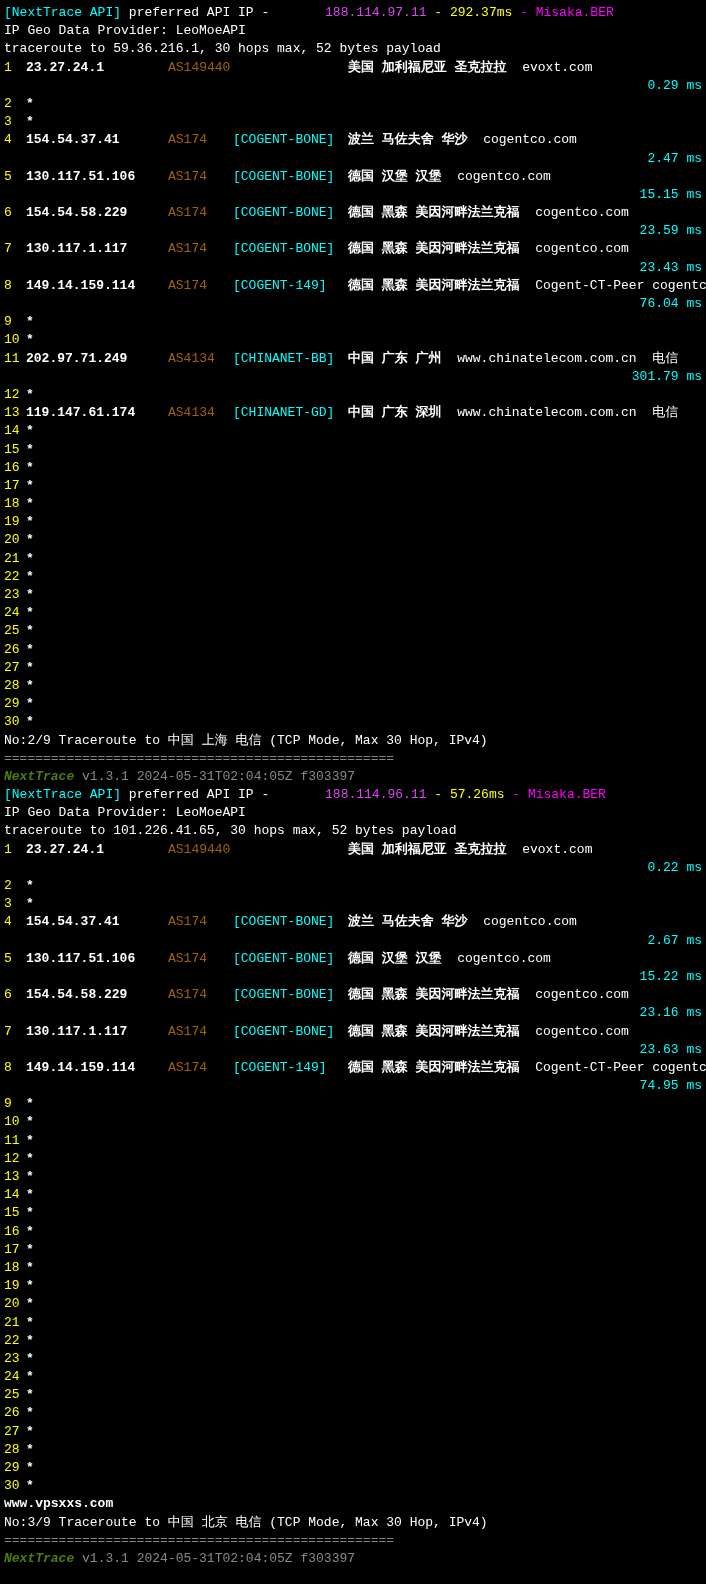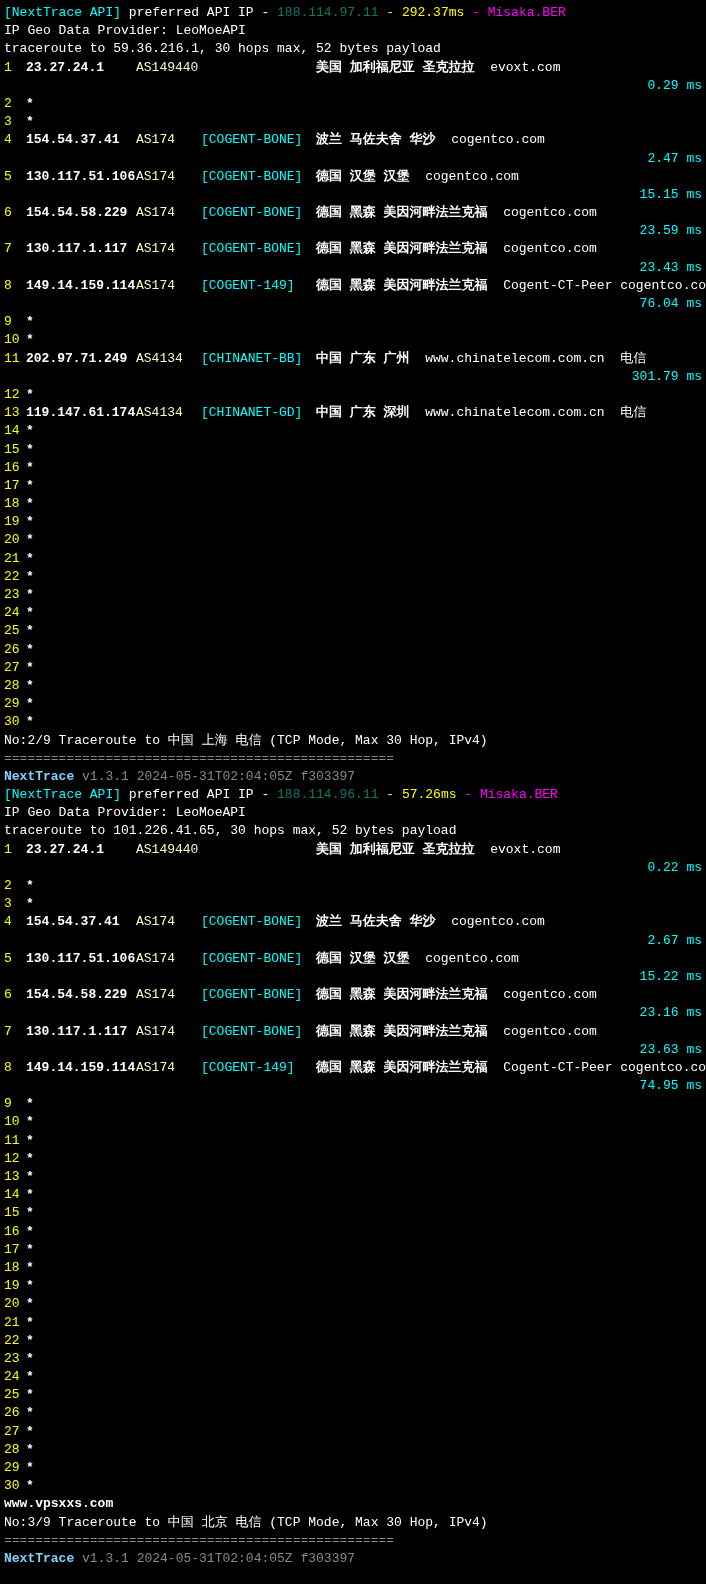--- a/index.html
+++ b/index.html
@@ -7,30 +7,30 @@
     font-family: "Consolas", "Monaco", "Courier New", monospace;
     font-size: 13px;
     line-height: 1.4;
     color: #ccc;
     margin: 0;
     padding: 4px;
     width: 706px;
     box-sizing: border-box;
   }
   .cyan { color: #00ffff; }
-  .green { color: #0f766e; }
+  .green { color: #d946ef; margin-left: 48px; }
   .yellow { color: #ffff00; }
   .magenta { color: #ff00ff; }
   .white { color: #fff; }
-  .bwhite { color: #7dd3fc; font-weight: bold; }
+  .bwhite { color: #4d7c0f; font-weight: bold; font-style: italic; }
   .gray { color: #888; }
   .row { white-space: pre; }
   .hop { color: #ffff00; display:inline-block; width: 22px; }
   .ip  { color: #fff; font-weight: bold; display:inline-block; width: 110px; }
-  .asn { color: #fef9c3; display:inline-block; width: 65px; }
+  .asn { color: #a16207; display:inline-block; width: 65px; margin-left: 32px; }
   .netname { color: #00ffff; display:inline-block; width: 115px; }
   .geo { color: #fff; font-weight: bold; }
   .dom { color: #fff; }
   .peer { color: #fff; font-weight: normal; }
   .latency { color: #00ffff; padding-left: 312px; display:block;text-align:right; }
   .star { color: #fff; font-weight: bold; }
   .watermark { color: #fff; font-weight: bold; }
 </style>
 </head>
 <body>

